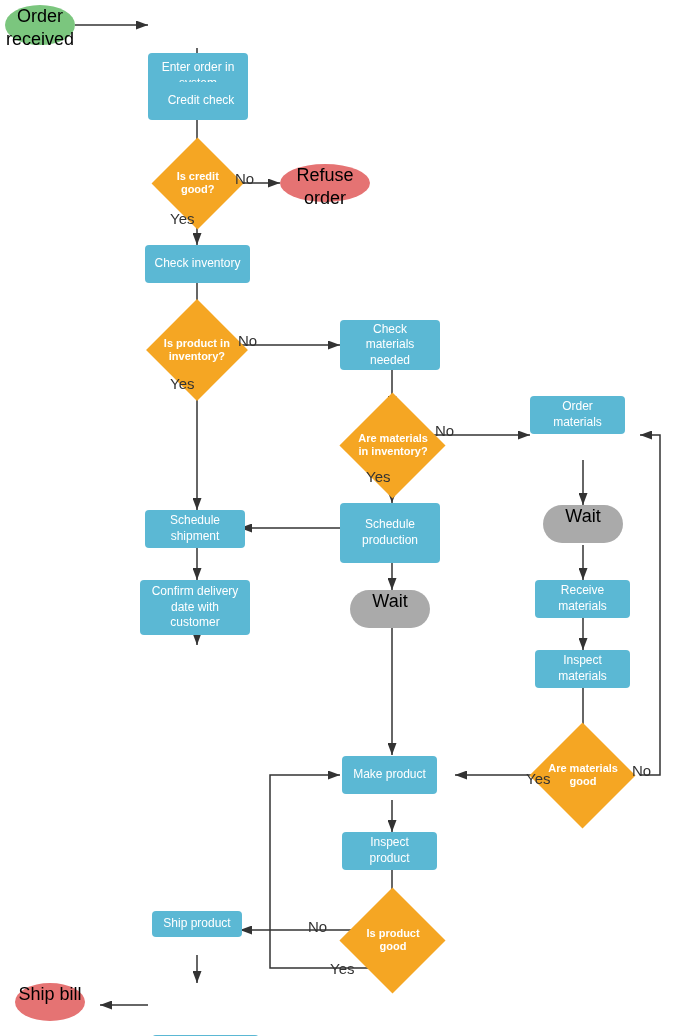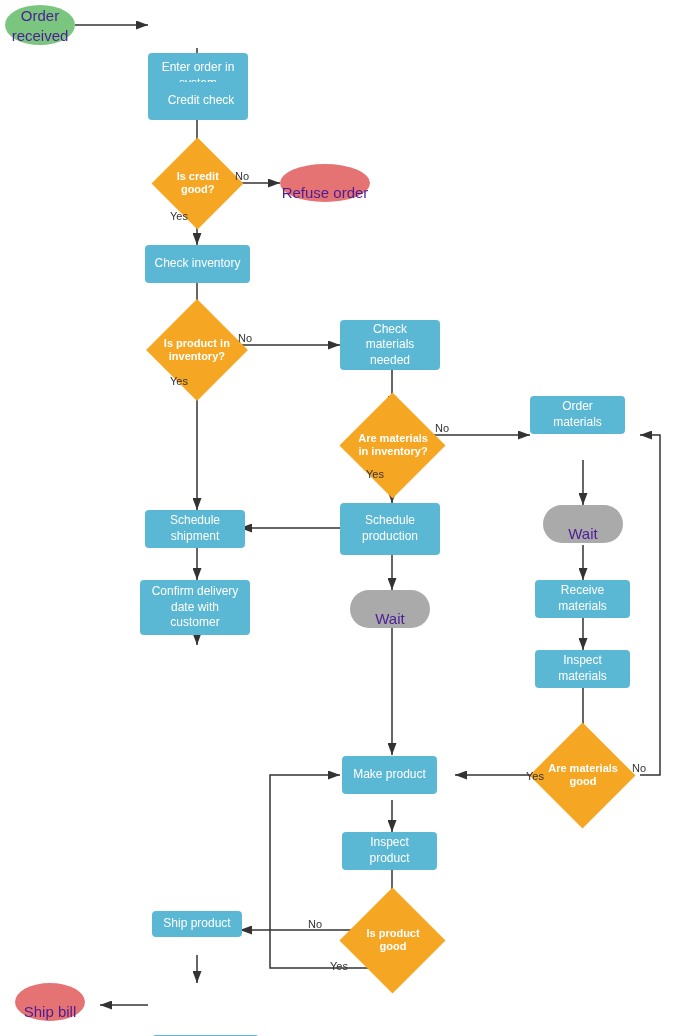--- a/index.html
+++ b/index.html
@@ -50,32 +50,32 @@
       text-align: center;
       font-size: 11px;
       line-height: 1.2;
       color: #fff;
       font-weight: bold;
       width: 70px;
     }
     .oval {
       border-radius: 50%;
       display: flex;
-      align-items: flex-end;
+      align-items: flex-start;
       justify-content: center;
       text-align: center;
-      color: #4c1d95;
-      font-size: 15px;
+      color: #000000;
+      font-size: 18px;
     }
     .oval-green { background: #7bc67e; }
     .oval-red { background: #e57373; }
     .oval-gray { background: #aaa; border-radius: 40px; }
     .arrow-label {
       position: absolute;
-      font-size: 11px;
+      font-size: 15px;
       color: #333;
     }
     svg.arrows {
       position: absolute;
       top: 0; left: 0;
       width: 681px;
       height: 1036px;
       pointer-events: none;
     }
     svg.arrows line, svg.arrows path, svg.arrows polyline {
@@ -230,21 +230,21 @@
   <div class="diamond-wrapper" style="width:90px;height:90px;left:537px;top:730px;">
     <div class="diamond" style="width:75px;height:75px;">
       <span class="diamond-text">Are materials good</span>
     </div>
   </div>
 
   <div class="arrow-label" style="left:526px;top:770px;">Yes</div>
 
   <div class="arrow-label" style="left:632px;top:762px;">No</div>
 
-  <div class="node rect" style="width:100px;height:52px;left:340px;top:503px;justify-content:flex-end;">
+  <div class="node rect" style="width:100px;height:60px;left:340px;top:503px;justify-content:flex-end;">
     <span>Schedule production</span>
   </div>
 
   <div class="node oval oval-gray" style="width:80px;height:38px;left:350px;top:590px;">
     <span>Wait</span>
   </div>
 
   <div class="node rect" style="width:100px;height:38px;left:145px;top:510px;">
     <span>Schedule shipment</span>
   </div>

